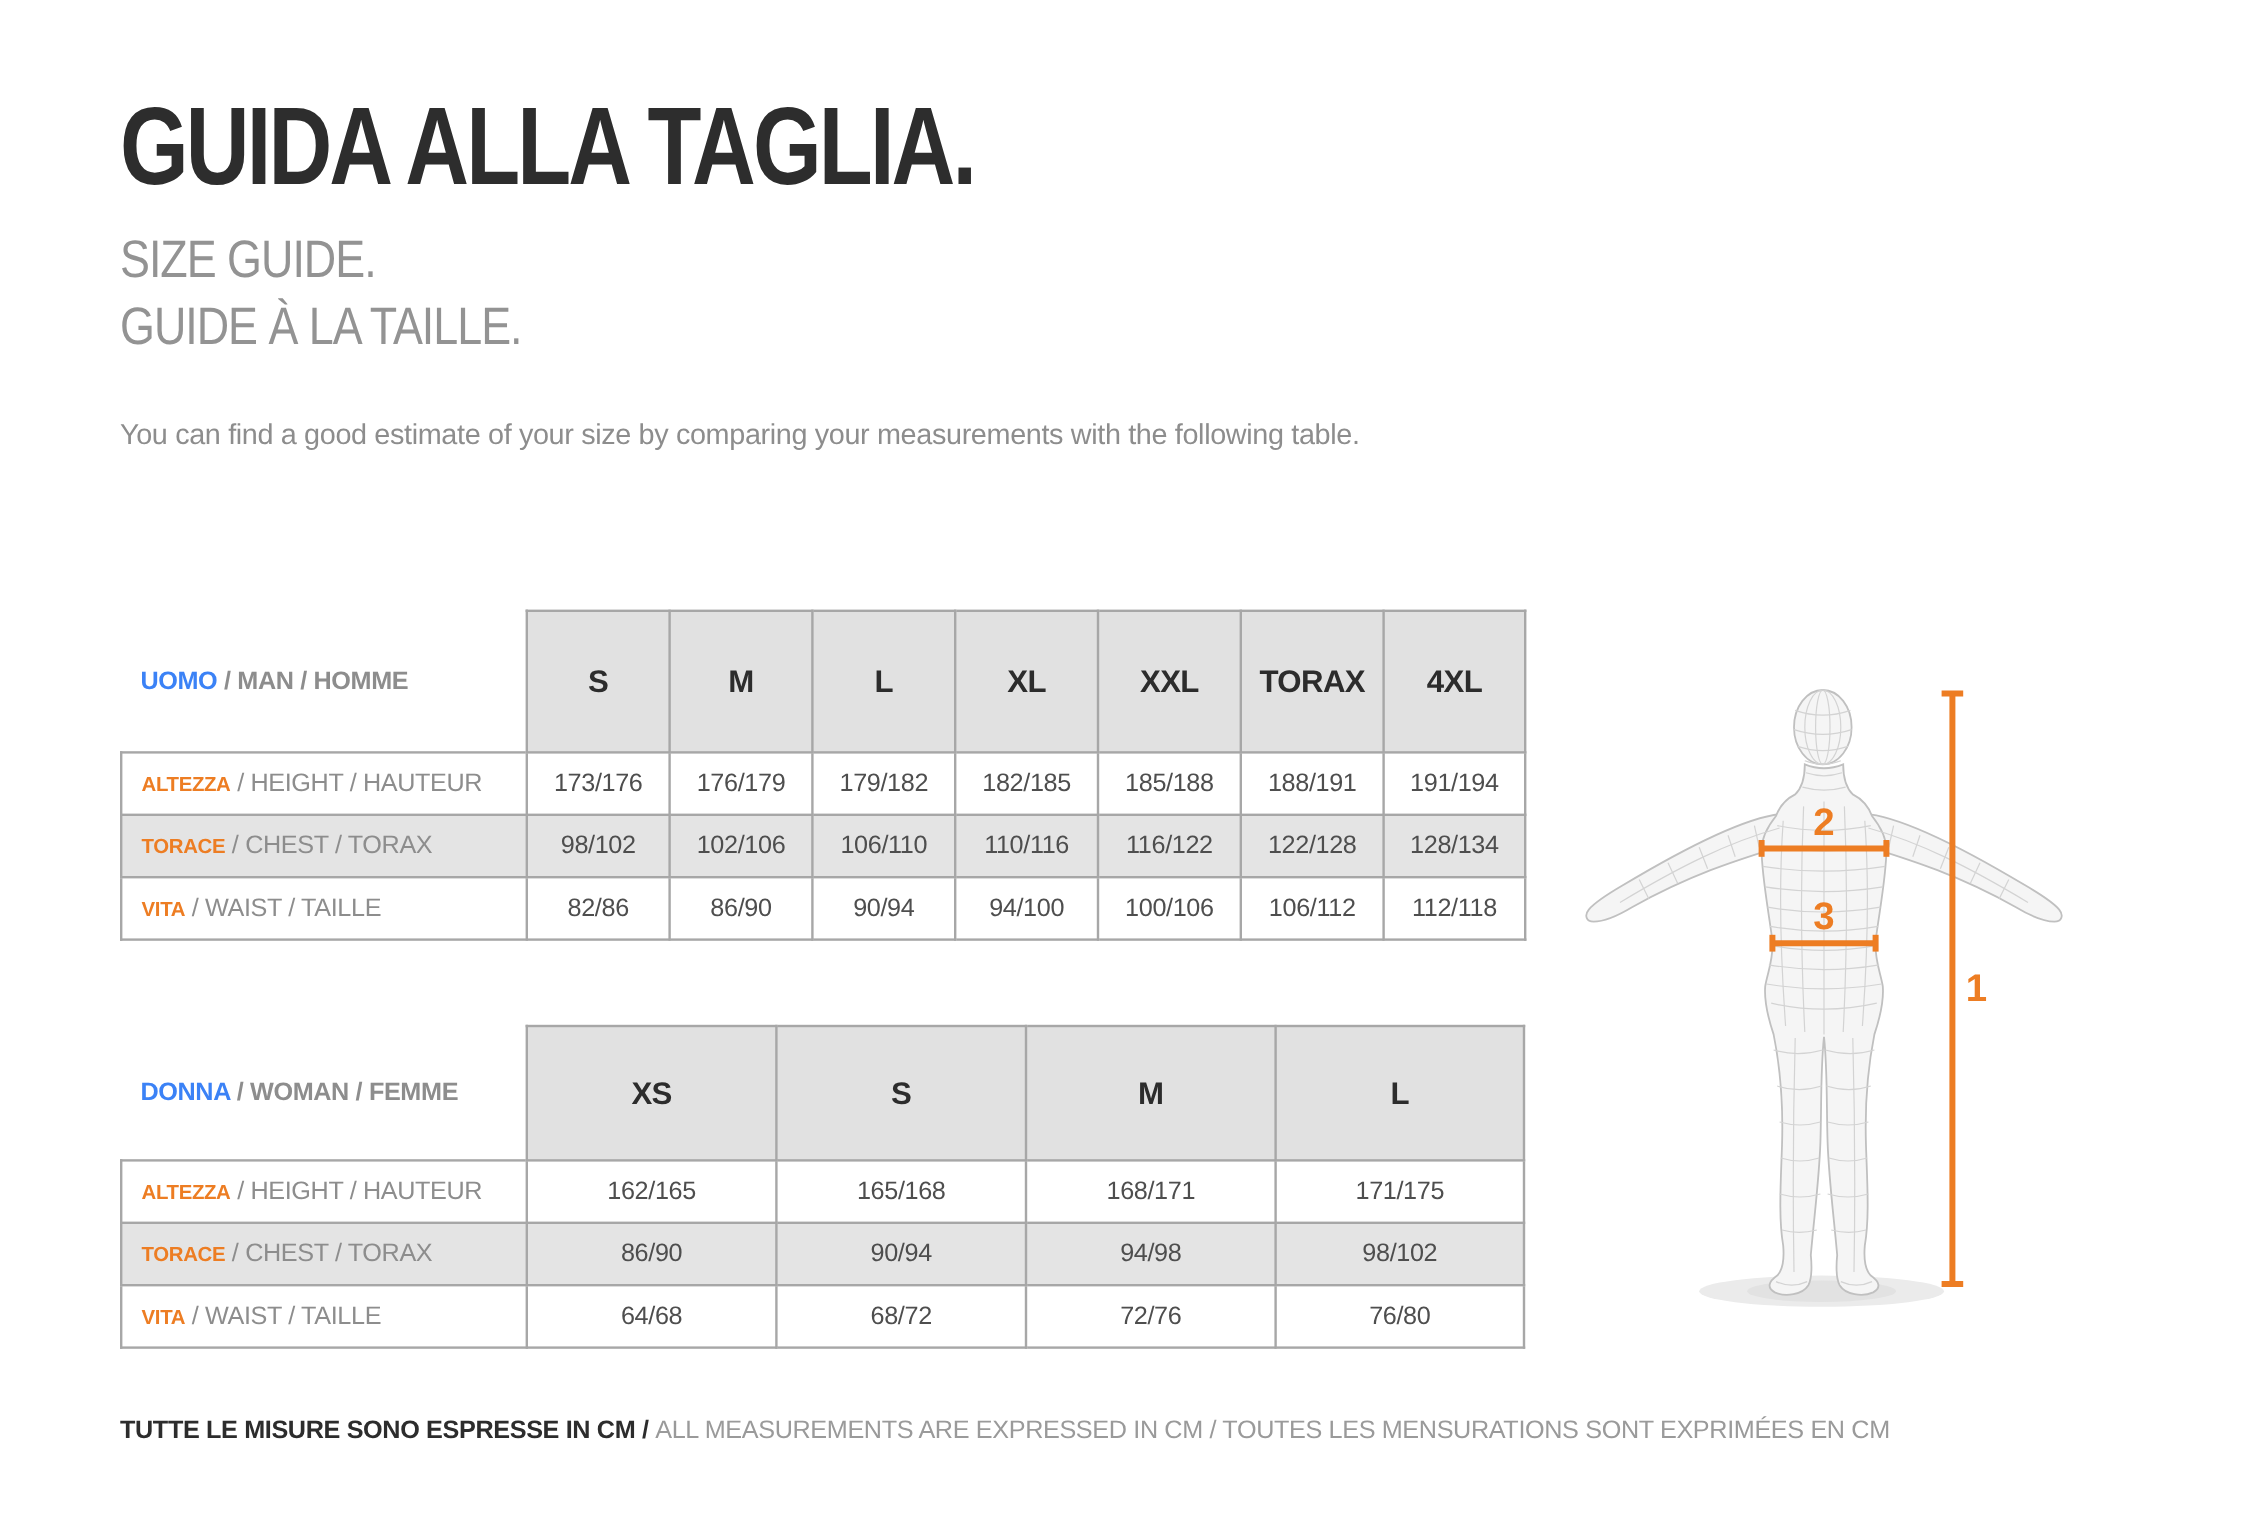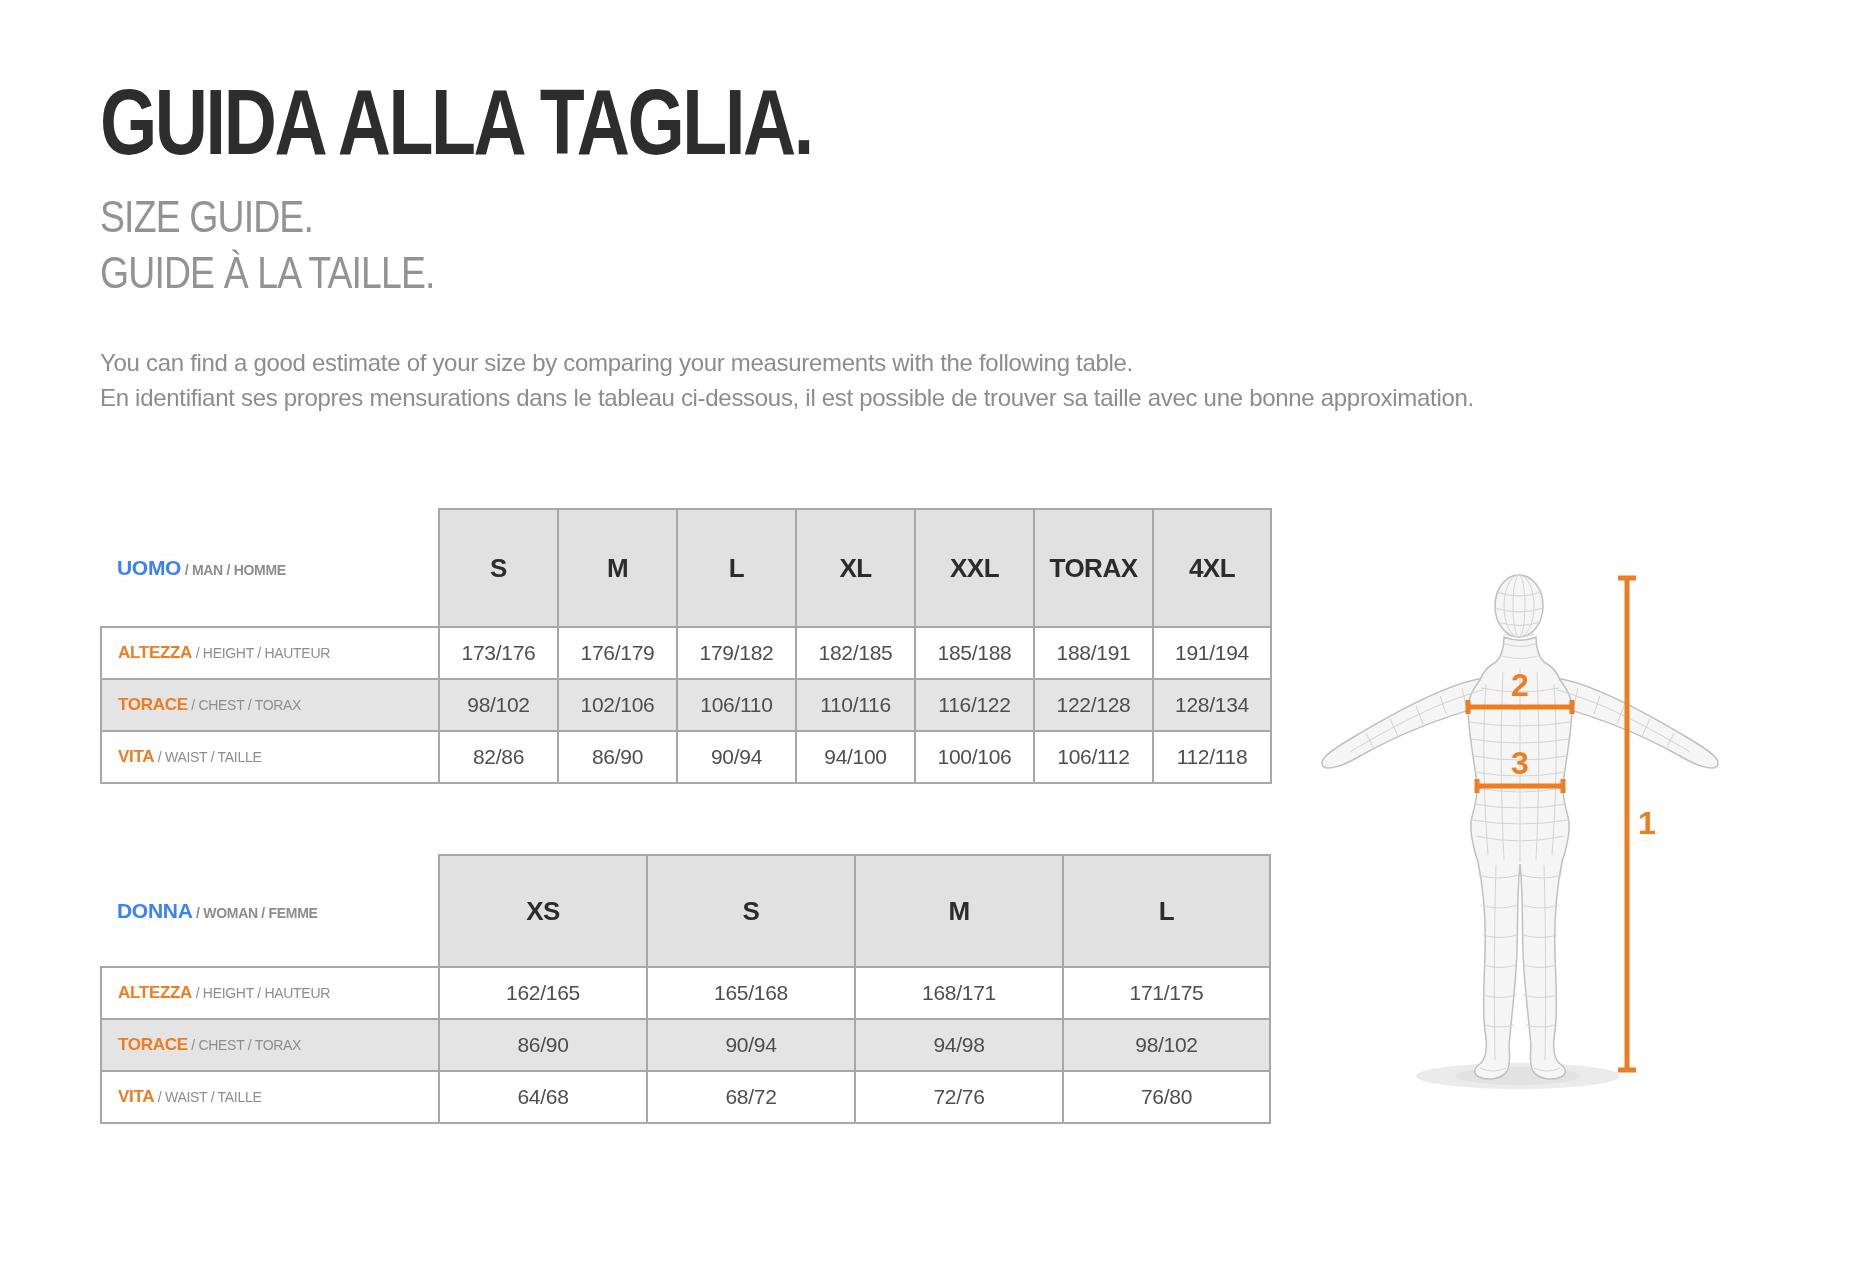--- a/index.html
+++ b/index.html
@@ -34,21 +34,21 @@
     background:#e1e1e1; font-size:26px; font-weight:bold; color:#2c2c2c;
     text-align:center; vertical-align:middle; letter-spacing:-0.5px;
   }
   .men-table  .size-head, .men-table th.corner   { height:116px; }
   .women-table .size-head, .women-table th.corner { height:110px; }
   tr.alt { background:#e4e4e4; }
   td.rowlabel { text-align:left; padding-left:16px; vertical-align:middle; white-space:nowrap; }
   td.val { height:50px; text-align:center; vertical-align:middle; font-size:21px; color:#4e4e4e; letter-spacing:-0.3px; }
   .lab-it   { color:#ed7d23; font-weight:bold; font-size:17px; letter-spacing:-0.3px; }
   .lab-dark { color:#3b82f6; font-weight:bold; font-size:21px; letter-spacing:-0.3px;text-align:right; }
-  .lab-rest { color:#8d8d8d; font-size:14px; letter-spacing:-0.3px; white-space:pre; }
+  .lab-rest { color:#8d8d8d; font-size:21px; letter-spacing:-0.3px; white-space:pre; }
   .footer-note {
     position:absolute; left:100px; top:1180px; font-size:21px;
     letter-spacing:-0.3px; white-space:nowrap;
   }
   .footer-note .f-it   { color:#2c2c2c; font-weight:bold; }
   .footer-note .f-rest { color:#9a9a9a; }
   .figure-wrap { position:absolute; left:1290px; top:520px; width:584px; height:620px; }
   .mannequin-outline { fill:#f5f5f5; stroke:#c0c0c0; stroke-width:1.5; }
   .mannequin-grid    { fill:none; stroke:#d3d3d3; stroke-width:1; }
   .measure-line      { fill:none; stroke:#ed7d23; stroke-width:5; }
@@ -61,21 +61,20 @@
 
   <h1 class="page-title" style="margin:0;">GUIDA ALLA TAGLIA.</h1>
 
   <div class="subtitles">
     <div>SIZE GUIDE.</div>
     <div>GUIDE À LA TAILLE.</div>
   </div>
 
   <div class="intro">
     <div class="line-en">You can find a good estimate of your size by comparing your measurements with the following table.</div>
-    <div class="line-fr">En identifiant ses propres mensurations dans le tableau ci-dessous, il est possible de trouver sa taille avec une bonne approximation.</div>
   </div>
 
   <table class="men-table">
     <colgroup>
       <col style="width:338px">
         <col style="width:119px">
         <col style="width:119px">
         <col style="width:119px">
       <col style="width:119px">
         <col style="width:119px">
@@ -175,20 +174,23 @@
         <span class="lab-it">VITA</span><span class="lab-rest"> / WAIST / TAILLE</span>
       </td>
       <td class="val">64/68</td>
       <td class="val">68/72</td>
       <td class="val">72/76</td>
       <td class="val">76/80</td>
     </tr>
   </tbody>
     </table>
 
+  <div class="footer-note">
+    <span class="f-it">TUTTE LE MISURE SONO ESPRESSE IN CM / </span><span class="f-rest">ALL MEASUREMENTS ARE EXPRESSED IN CM / TOUTES LES MENSURATIONS SONT EXPRIMÉES EN CM</span>
+  </div>
 
   <div class="figure-wrap">
     <svg width="584" height="620" viewBox="0 0 584 620">
 
       <ellipse cx="228" cy="556" rx="102" ry="13" fill="#ebebeb"></ellipse>
       <ellipse cx="228" cy="556" rx="62" ry="9" fill="#e2e2e2"></ellipse>
 
       <g>
 
         <path class="mannequin-outline" d="M 197 158 C 168 160, 122 182, 62 218 C 50 225, 40 231, 34 238 C 30 243, 32 248, 38 248 C 48 248, 60 242, 70 236 C 120 208, 160 196, 192 186 C 196 178, 197 168, 197 158 Z"></path>

